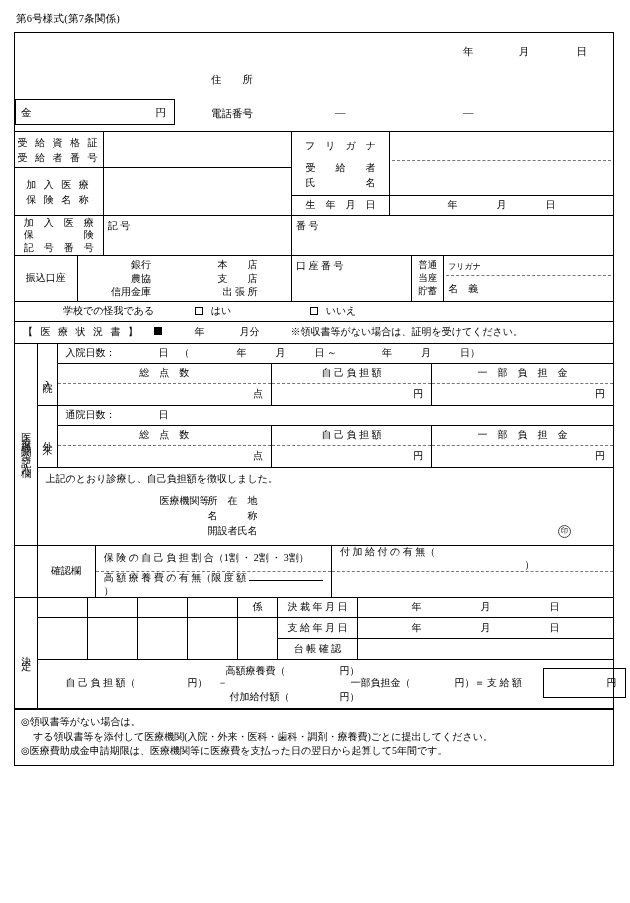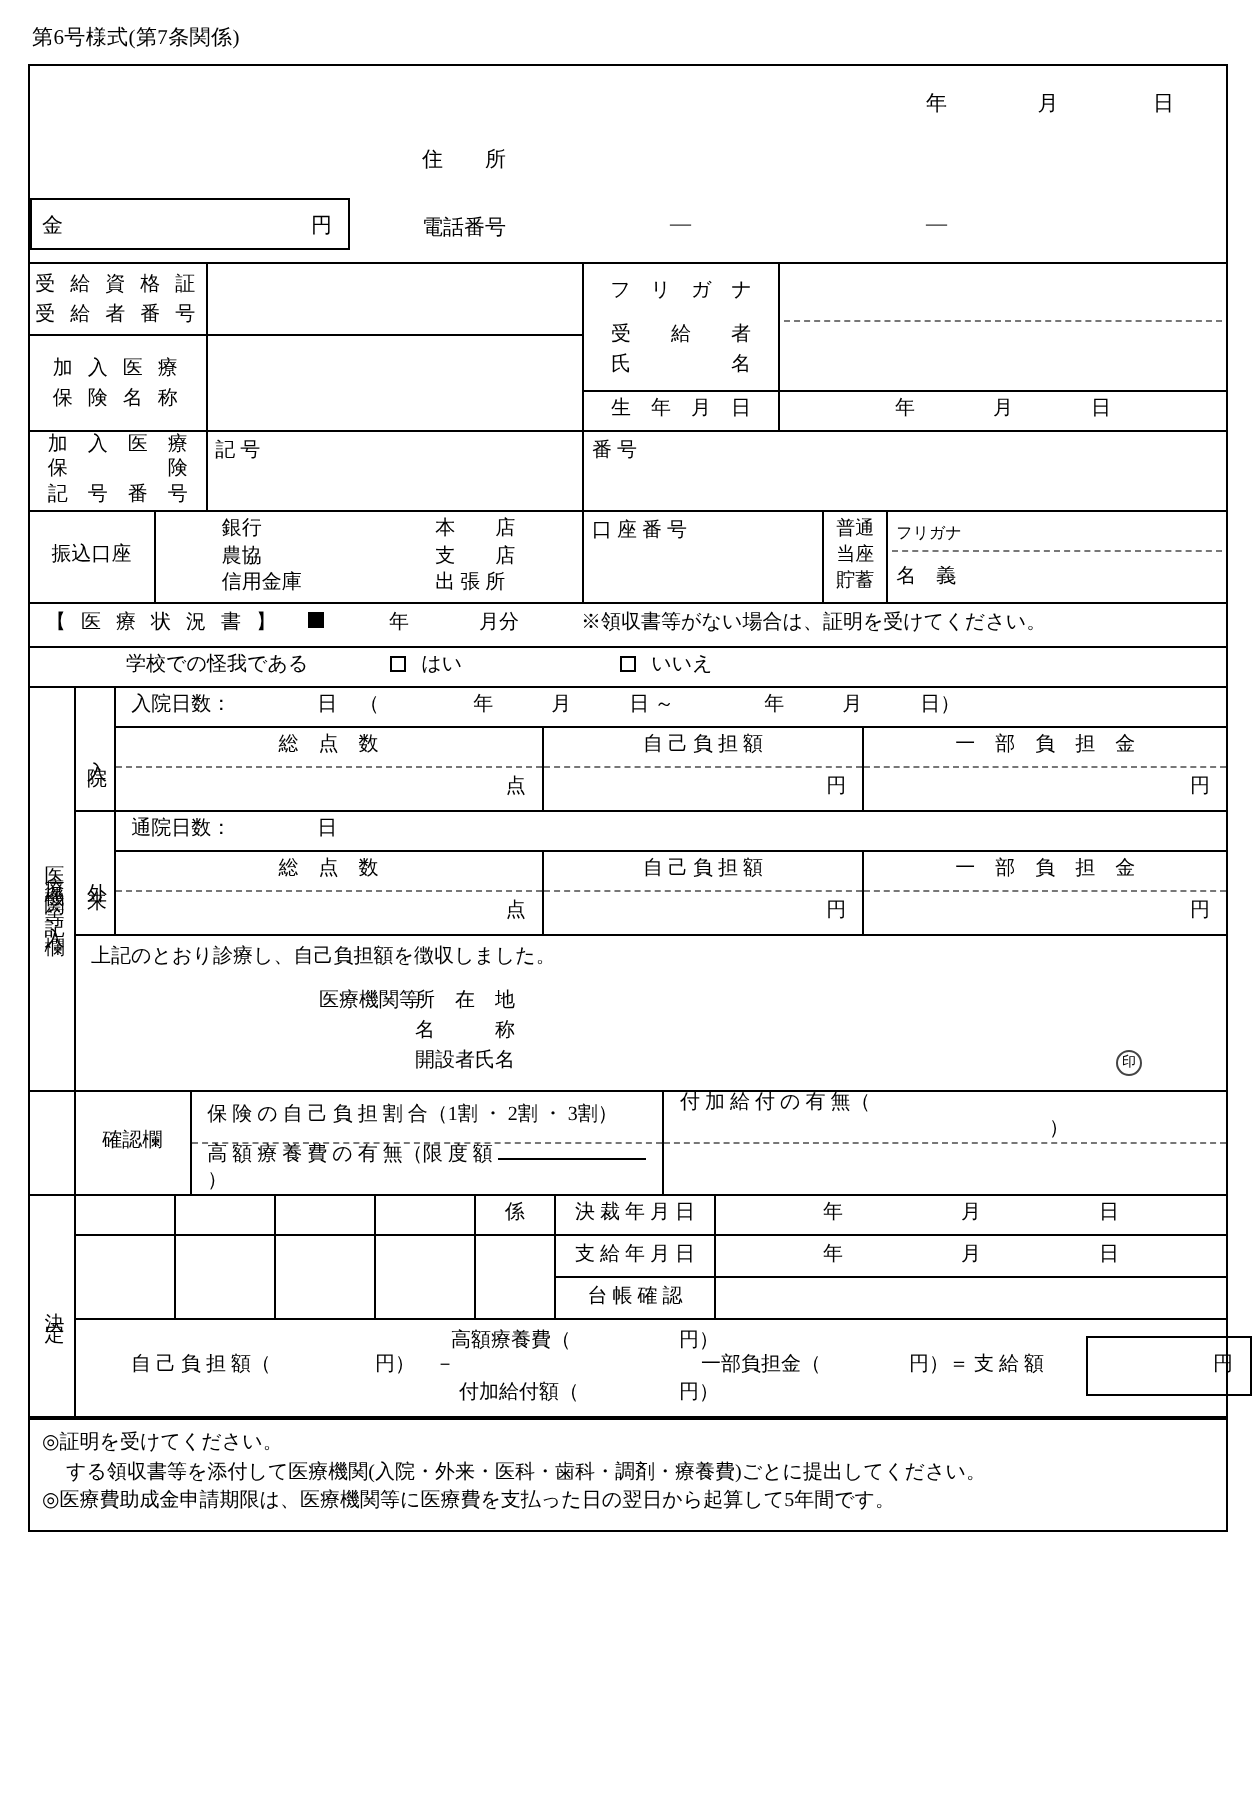--- a/index.html
+++ b/index.html
@@ -309,21 +309,21 @@
         <col style="width:62px">
           <col style="width:214px">
         <col style="width:120px">
           <col style="width:32px">
           <col style="width:169px">
       </colgroup>
       <tbody>
           <tr style="height:46px">
         <td class="c nbl">振込口座</td>
         <td>
-          <div style="display:flex;justify-content:space-around;line-height:1.35;text-align:left">
+          <div style="display:flex;justify-content:space-around;line-height:1.35;text-align:right">
             <div>
               <div>銀行</div>
               <div>農協</div>
               <div>信用金庫</div>
             </div>
             <div>
               <div>本　　店</div>
               <div>支　　店</div>
               <div>出 張 所</div>
             </div>
@@ -341,47 +341,47 @@
           <div class="pl4" style="font-size:8px;height:13px">フリガナ</div>
           <div style="border-bottom:1px dashed #777;margin:0 2px"></div>
           <div class="pl4" style="padding-top:7px">名　義</div>
         </td>
       </tr>
     </tbody>
       </table>
 
     <table style="margin-top:-1px">
       <tbody>
+          <tr style="height:20px">
+        <td class="nbl nbr l" style="padding-left:48px">
+          <span>学校での怪我である</span>
+          <span style="display:inline-block;width:36px"></span>
+          <span class="cb"></span>
+          <span>はい</span>
+          <span style="display:inline-block;width:74px"></span>
+          <span class="cb"></span>
+          <span>いいえ</span>
+        </td>
+      </tr>
+    </tbody>
+      </table>
+
+    <table style="margin-top:-1px">
+      <tbody>
           <tr style="height:22px">
         <td class="nbl nbr l" style="padding-left:8px">
           <span class="sp1">【 医 療 状 況 書 】</span>
           <span style="display:inline-block;width:8px"></span>
           <span class="blk-sq"></span>
           <span style="display:inline-block;width:28px"></span>
           <span>年</span>
           <span style="display:inline-block;width:30px"></span>
           <span>月分</span>
           <span style="display:inline-block;width:26px"></span>
           <span>※領収書等がない場合は、証明を受けてください。</span>
-        </td>
-      </tr>
-    </tbody>
-      </table>
-
-    <table style="margin-top:-1px">
-      <tbody>
-          <tr style="height:20px">
-        <td class="nbl nbr l" style="padding-left:48px">
-          <span>学校での怪我である</span>
-          <span style="display:inline-block;width:36px"></span>
-          <span class="cb"></span>
-          <span>はい</span>
-          <span style="display:inline-block;width:74px"></span>
-          <span class="cb"></span>
-          <span>いいえ</span>
         </td>
       </tr>
     </tbody>
       </table>
 
     <table style="margin-top:-1px">
       <colgroup>
         <col style="width:22px">
           <col style="width:20px">
         <col style="width:214px">
@@ -579,19 +579,19 @@
             <span style="position:absolute;left:505px;top:8px;width:83px" class="thickbox">
               <span class="u">円</span>
             </span>
           </div>
         </td>
       </tr>
     </tbody>
       </table>
 
     <div class="notes">
-      <p>◎証明を受けてください。</p>
+      <p>◎領収書等がない場合は。</p>
       <p class="ind">する領収書等を添付して医療機関(入院・外来・医科・歯科・調剤・療養費)ごとに提出してください。</p>
       <p>◎医療費助成金申請期限は、医療機関等に医療費を支払った日の翌日から起算して5年間です。</p>
     </div>
 
   </div>
 </div>
 
 </body></html>

